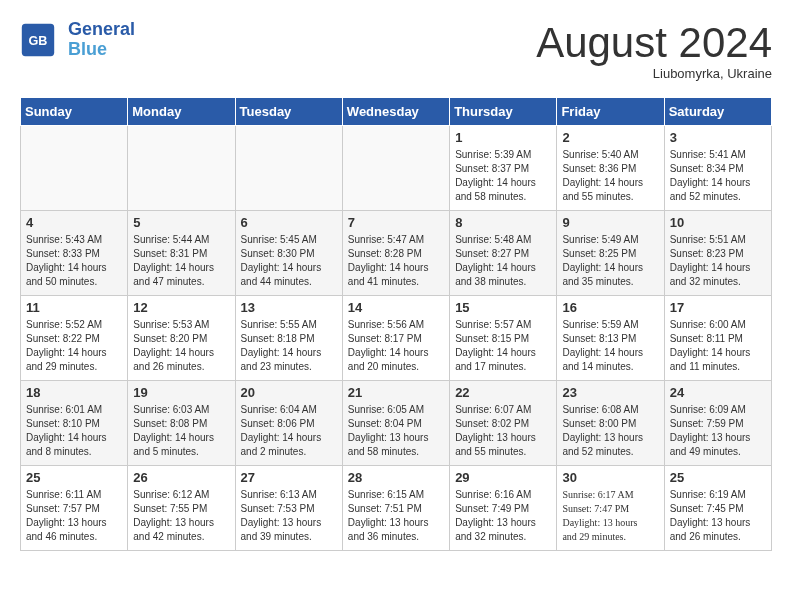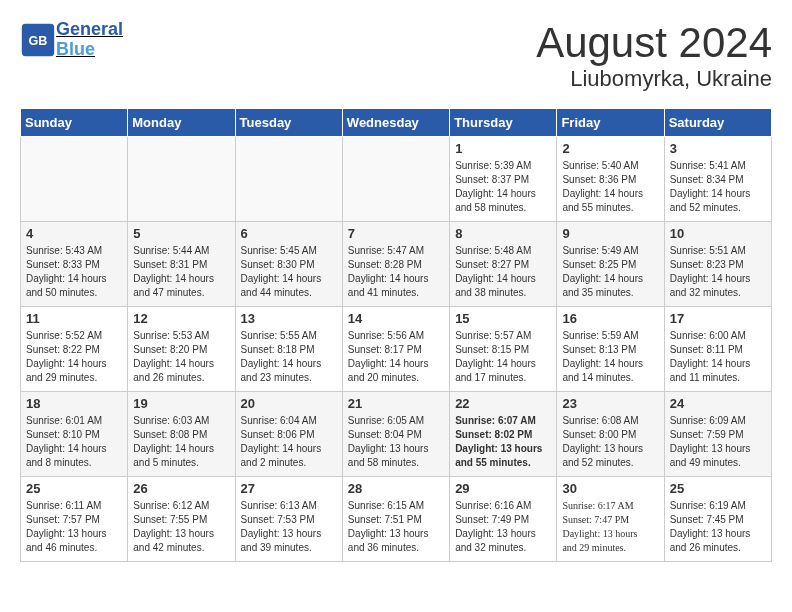--- a/index.html
+++ b/index.html
@@ -12,22 +12,21 @@
     }
     .header {
       display: flex;
       justify-content: space-between;
       align-items: flex-start;
       margin-bottom: 16px;
     }
     .logo {
       display: flex;
       align-items: center;
-      gap: 0;
-      text-decoration: underline;
+      gap: 12px;
     }
     .logo-text {
       font-size: 18px;
       font-weight: bold;
       color: #333;
       line-height: 1.1;
     }
     .logo-text span {
       color: #2a5ba8;
     }
@@ -38,21 +37,21 @@
     .title-block {
       text-align: right;
     }
     .month-title {
       font-size: 42px;
       font-weight: normal;
       color: #333;
       line-height: 1.1;
     }
     .subtitle {
-      font-size: 22px;
+      font-size: 13px;
       color: #333;
     }
     table {
       width: 100%;
       border-collapse: collapse;
       padding-left: 38px;
     }
     thead th {
       background-color: #2a5ba8;
       color: #fff;
@@ -278,21 +277,21 @@
         </td>
         <td>
           <div class="day-num">21</div>
           <div class="day-info" style="white-space: pre-line;">Sunrise: 6:05 AM
 Sunset: 8:04 PM
 Daylight: 13 hours
 and 58 minutes.</div>
         </td>
         <td>
           <div class="day-num">22</div>
-          <div class="day-info" style="white-space: pre-line; font-weight: bold;">Sunrise: 6:07 AM
+          <div class="day-info" style="white-space: pre-line;">Sunrise: 6:07 AM
 Sunset: 8:02 PM
 Daylight: 13 hours
 and 55 minutes.</div>
         </td>
         <td>
           <div class="day-num">23</div>
           <div class="day-info" style="white-space: pre-line;">Sunrise: 6:08 AM
 Sunset: 8:00 PM
 Daylight: 13 hours
 and 52 minutes.</div>

